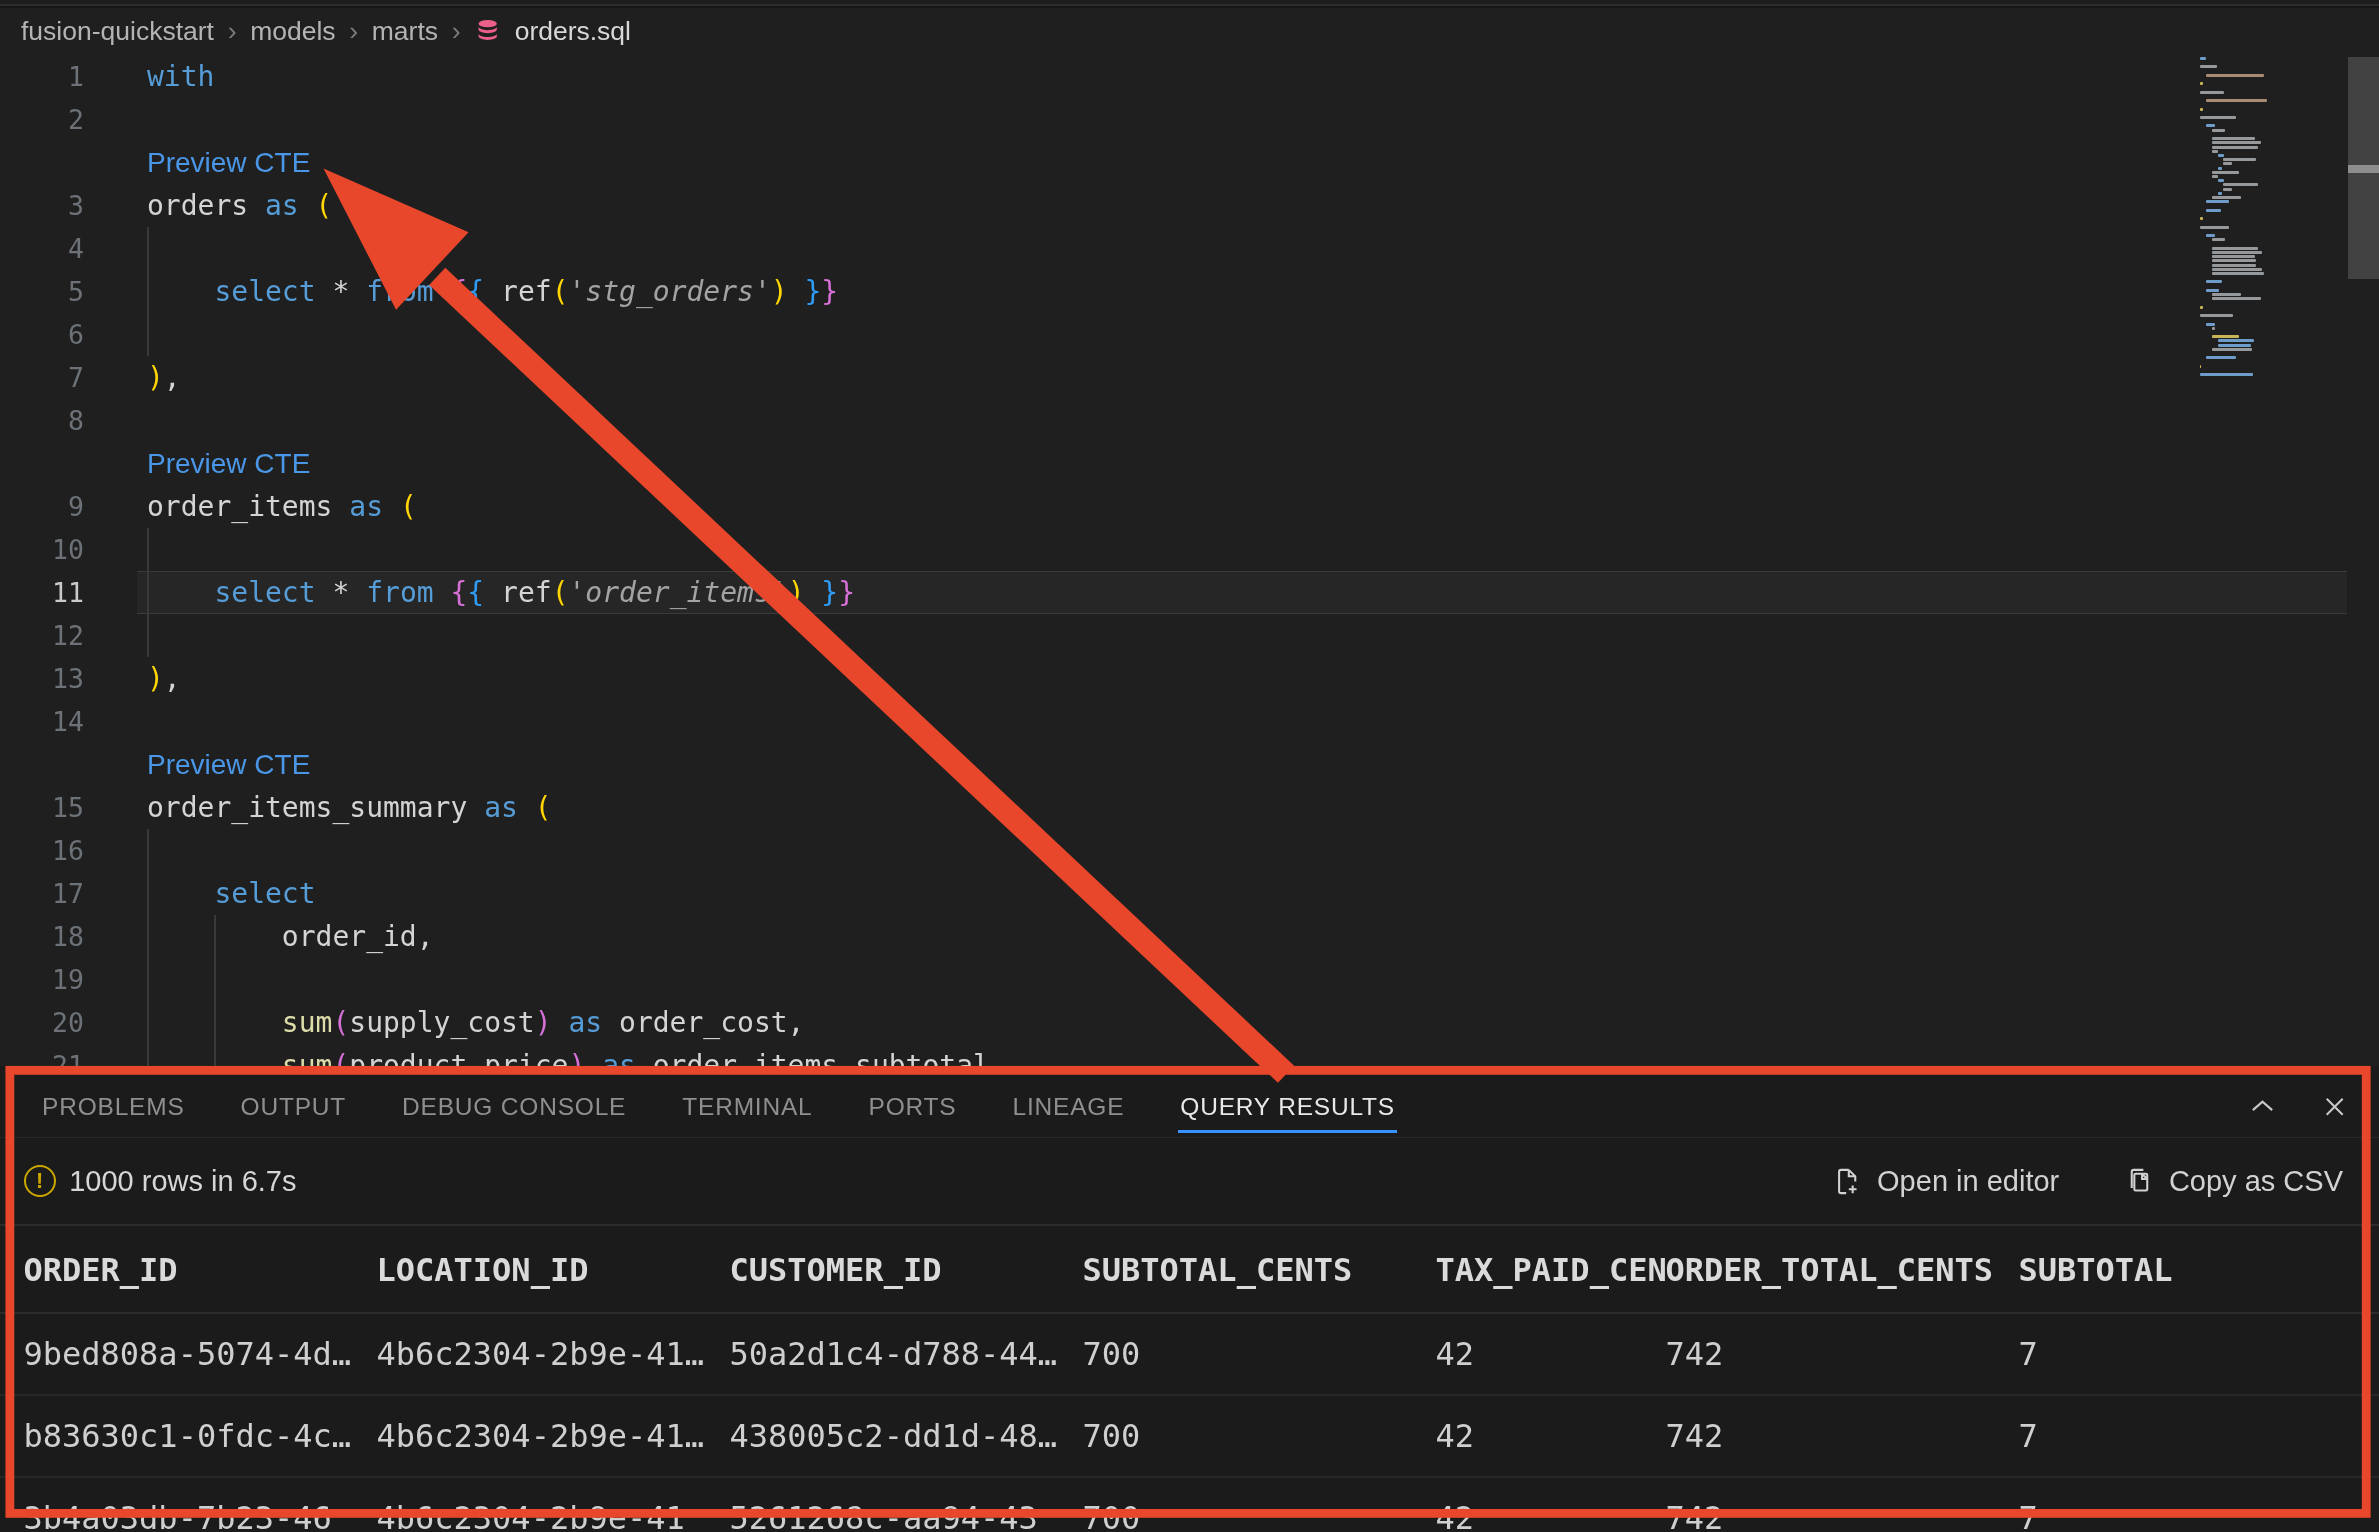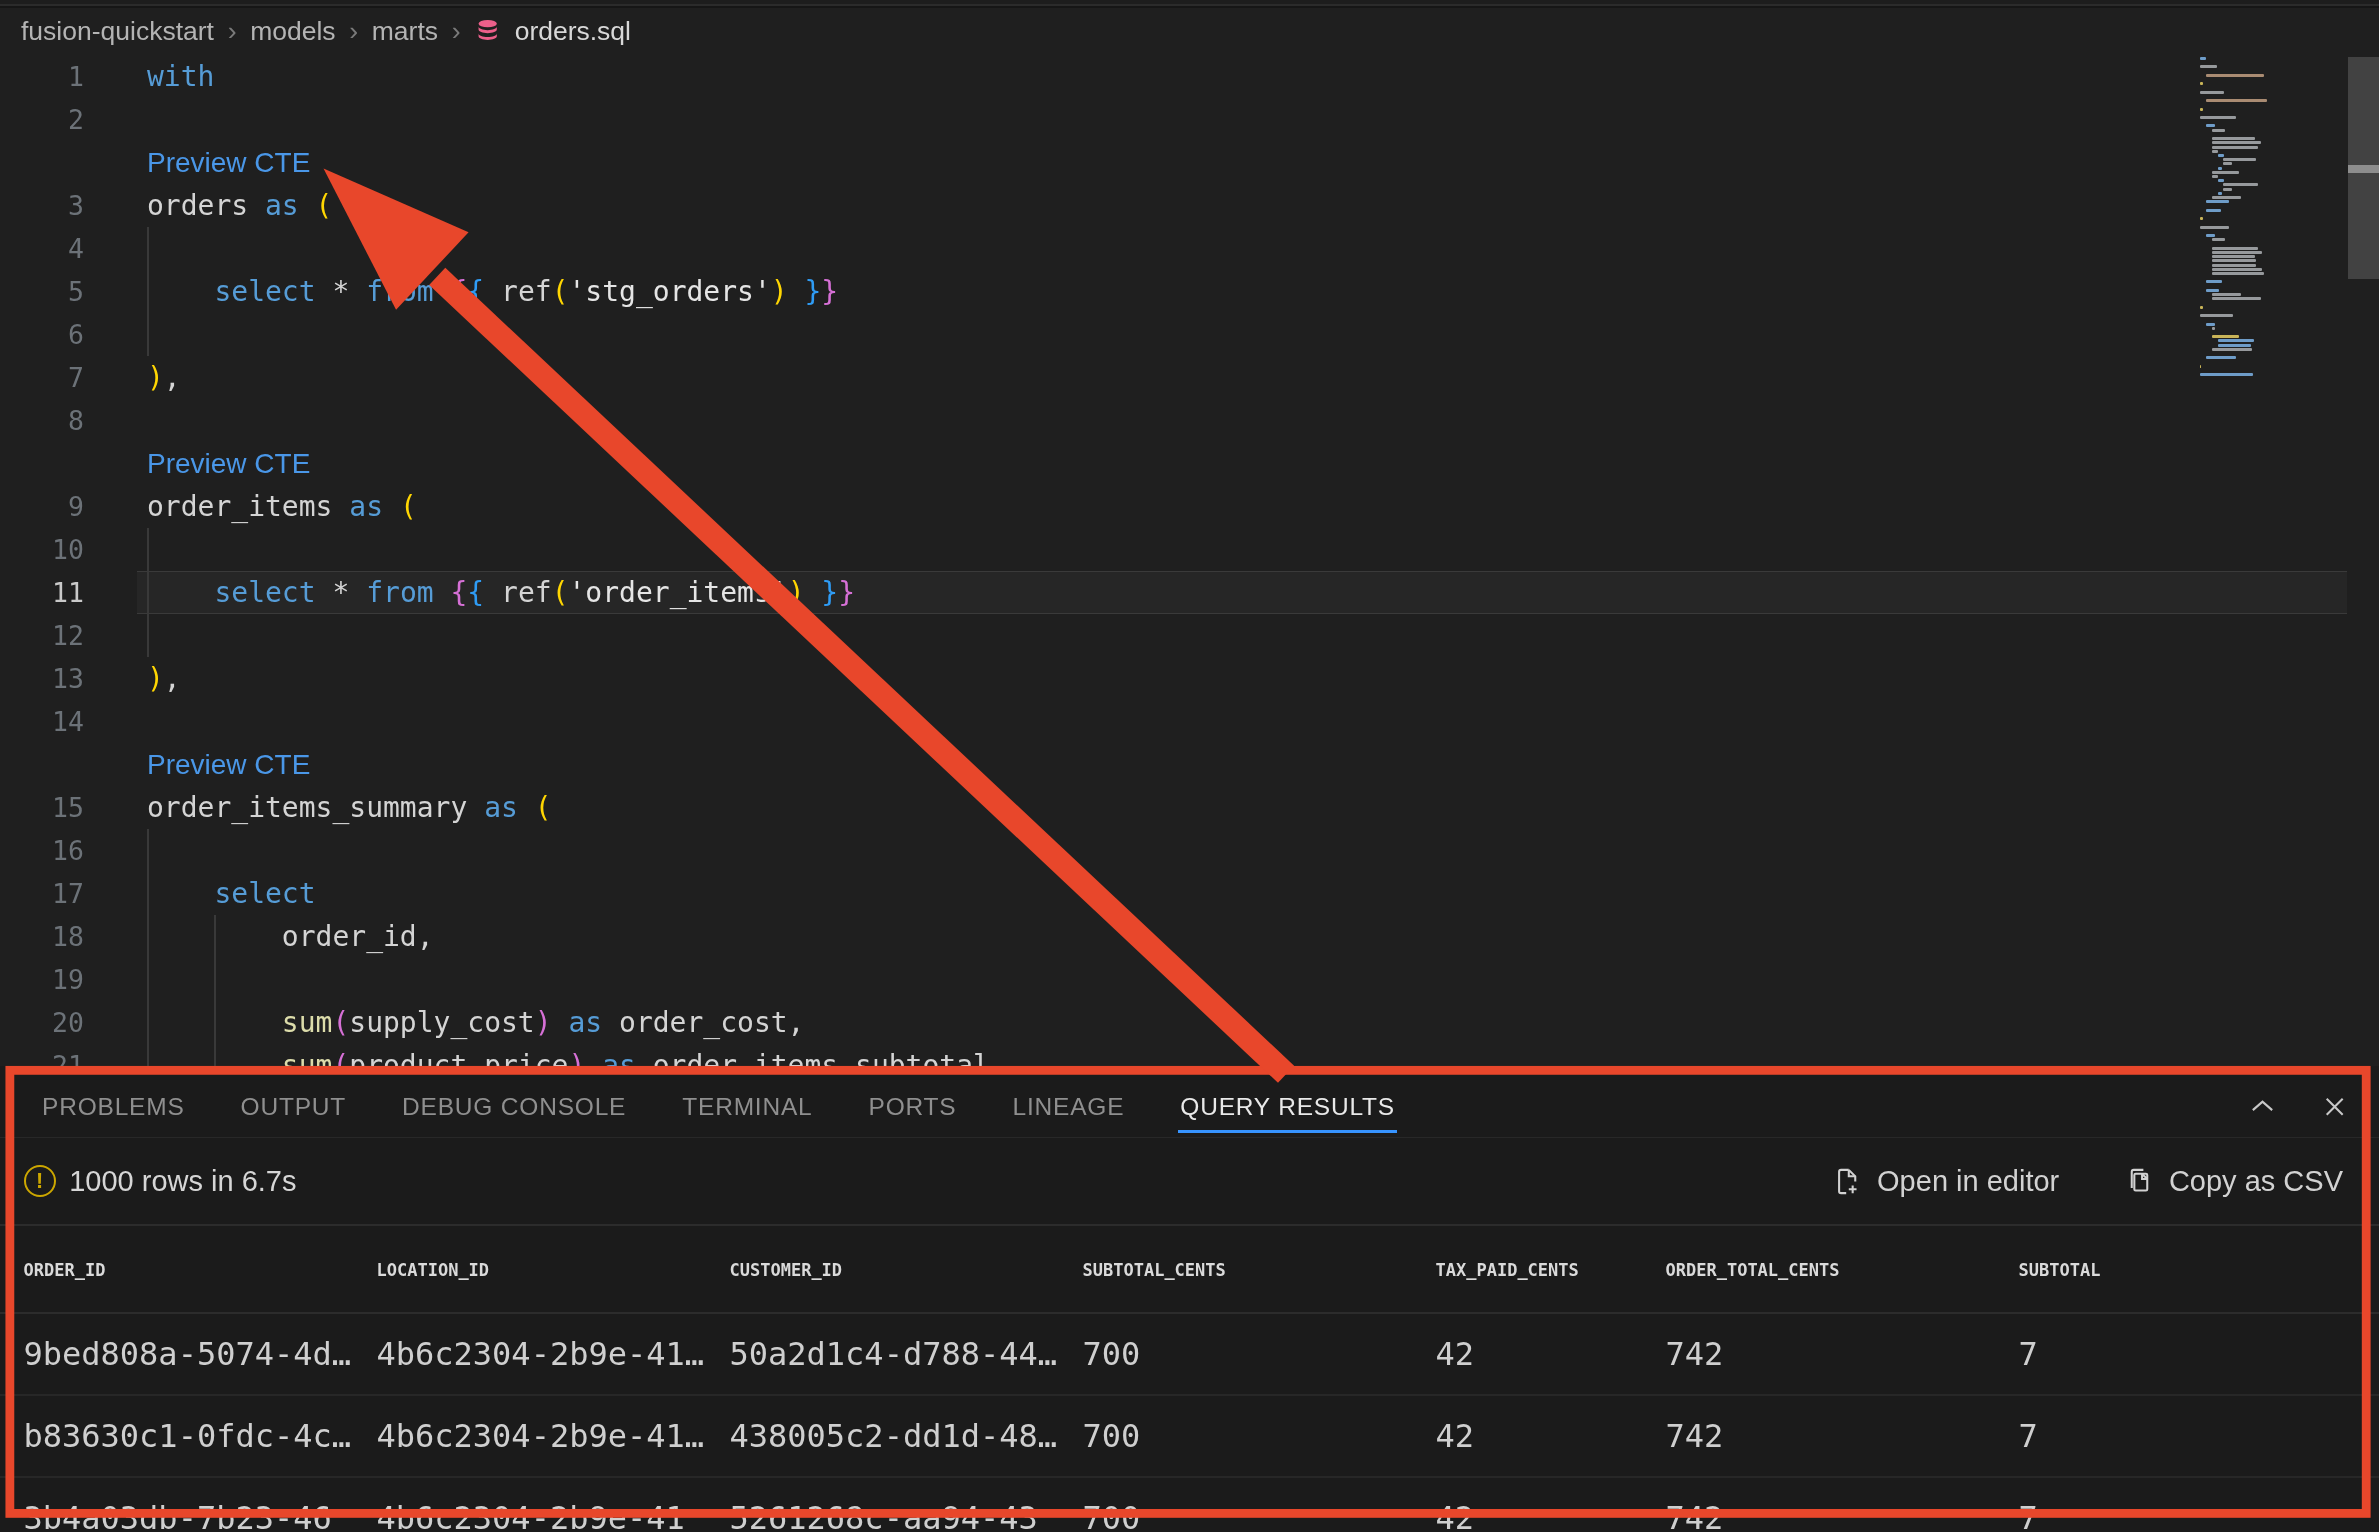--- a/index.html
+++ b/index.html
@@ -28,21 +28,21 @@
   .cur-line .gutter { color:#c9c9c9; }
   .cur-hl { position:absolute; left:137px; right:33px; top:0; bottom:0; z-index:0;
     background:rgba(255,255,255,0.035); border-top:1.6px solid #3a3a3a; border-bottom:1.6px solid #3a3a3a; }
 
   .tok-kw  { color:#569cd6; }
   .tok-txt { color:#d4d4d4; }
   .tok-op  { color:#d4d4d4; }
   .tok-b1  { color:#ffd602; }
   .tok-b2  { color:#d670d6; }
   .tok-b3  { color:#2f9cf5; }
-  .tok-str { color:#e5e5e5; }
+  .tok-str { color:#a3a3a3;font-style:italic; }
   .tok-fn  { color:#dcdcaa; }
 
   
   .minimap { position:absolute; top:2px; right:33px; width:153px; height:1008px; }
   .mm-bar { position:absolute; height:3px; border-radius:1px; }
   .scrollbar { position:absolute; top:0; right:0; width:33px; height:100%; }
   .sb-thumb { position:absolute; top:2px; left:1px; right:1px; height:222px; background:#424242; }
   .sb-cursor { position:absolute; top:110px; left:1px; right:1px; height:7.8px; background:#8d8d8d; }
 
   
@@ -61,21 +61,21 @@
     font-size:21.6px; font-weight:bold; display:flex; align-items:center; justify-content:center; margin-left:23.5px; }
   .status-text { color:#d6d6d6; font-size:29px; margin-left:13.7px; }
   .status-actions { margin-left:auto; margin-right:37px; display:flex; align-items:center; gap:65px; }
   .action-btn { display:flex; align-items:center; gap:13.7px; color:#d2d2d2; font-size:29px; cursor:pointer; }
   .action-btn svg { display:block; }
 
   .rtable { position:absolute; top:162px; left:0; right:0; bottom:0; overflow:hidden;
     font-family:"DejaVu Sans Mono", monospace; color:#cfcfcf; }
   .trow { display:grid; grid-template-columns:353px 353px 353px 353px 230px 353px 1fr;
     padding-left:23.5px; align-items:center; }
-  .trow.head { height:86px; font-size:17px; font-weight:bold; color:#dadada; border-bottom:2px solid #2c2c2c; }
+  .trow.head { height:86px; font-size:32px; font-weight:bold; color:#dadada; border-bottom:2px solid #2c2c2c; }
   .trow.data { height:82px; font-size:32px; border-bottom:2px solid #272727; }
   .tcell { white-space:pre; overflow:hidden; }
   .trow .tcell:nth-child(5){ } 
 
   
   .annotation-overlay { position:absolute; top:0; left:0; z-index:50; pointer-events:none; }
 </style>
 </head>
 <body>
 

